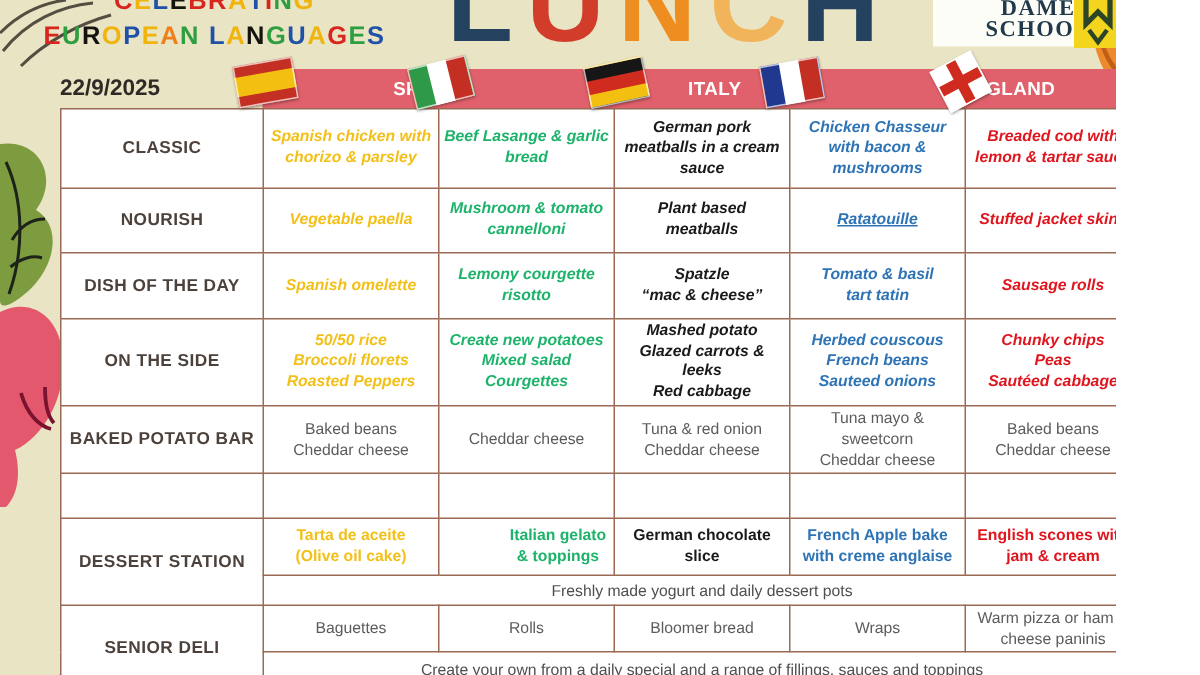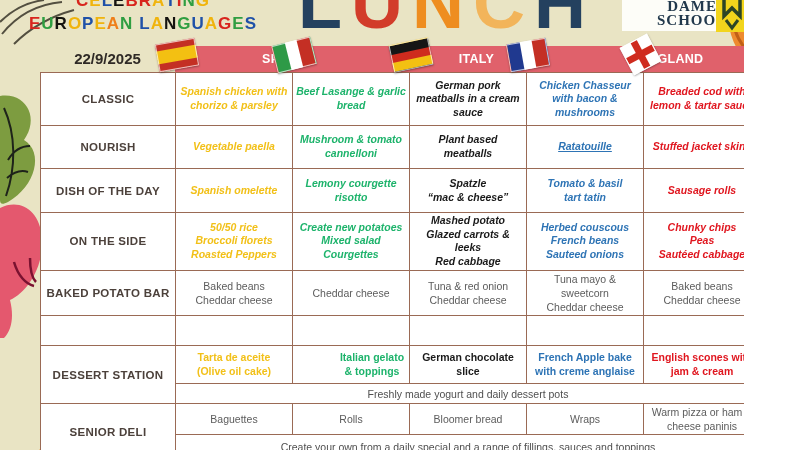--- a/index.html
+++ b/index.html
@@ -21,21 +21,21 @@
   .logo{position:absolute;left:622px;top:-14px;z-index:2;background:#fdfdf8;
         padding:13px 9px 3px 9px;text-align:center;}
   .logo div{font-family:"Liberation Serif",serif;font-weight:bold;color:#22394c;
             font-size:15px;line-height:0.95;letter-spacing:1px;margin-left:26px;}
   .crest{position:absolute;left:716px;top:-12px;z-index:2;}
 
   
   .table-wrap{position:absolute;left:40px;top:46px;width:720px;z-index:3;}
   .head-row{position:relative;height:26px;}
   .date-cell{position:absolute;left:0;top:0;width:135px;height:26px;line-height:26px;
-             text-align:center;font-weight:bold;font-size:15px;color:#2f2a26;}
+             font-weight:bold;font-size:15px;color:#2f2a26;}
   .band{position:absolute;left:135px;top:0;width:585px;height:26px;display:flex;}
   .band .country{flex:1;color:#fff;font-weight:bold;font-size:12.5px;line-height:26px;
                  text-align:center;padding-left:18px;letter-spacing:.3px;}
   .flag{position:absolute;width:38px;height:26px;z-index:4;box-shadow:0 1px 2px rgba(0,0,0,.35);
         border:1px solid rgba(255,255,255,.7);}
   .flag-spain{background:linear-gradient(180deg,#c42f24 25%,#f3c012 25%,#f3c012 75%,#c42f24 75%);transform:rotate(-10deg);}
   .flag-italy{background:linear-gradient(90deg,#2e9a47 33.4%,#fff 33.4%,#fff 66.7%,#c42f24 66.7%);transform:rotate(-14deg);}
   .flag-german{background:linear-gradient(180deg,#161616 33.4%,#cf2b1e 33.4%,#cf2b1e 66.7%,#f3c012 66.7%);transform:rotate(-12deg);}
   .flag-france{background:linear-gradient(90deg,#20398f 33.4%,#fff 33.4%,#fff 66.7%,#c42f24 66.7%);transform:rotate(-10deg);}
   .flag-england{width:29px;height:29px;background-color:#fff;

